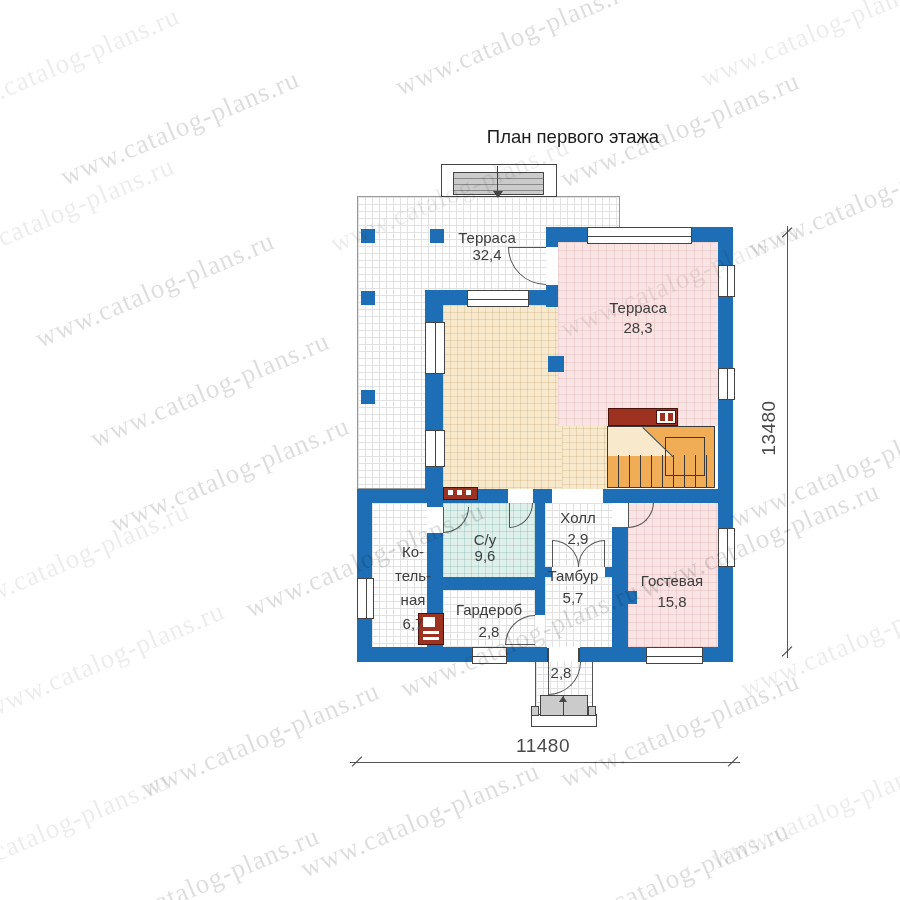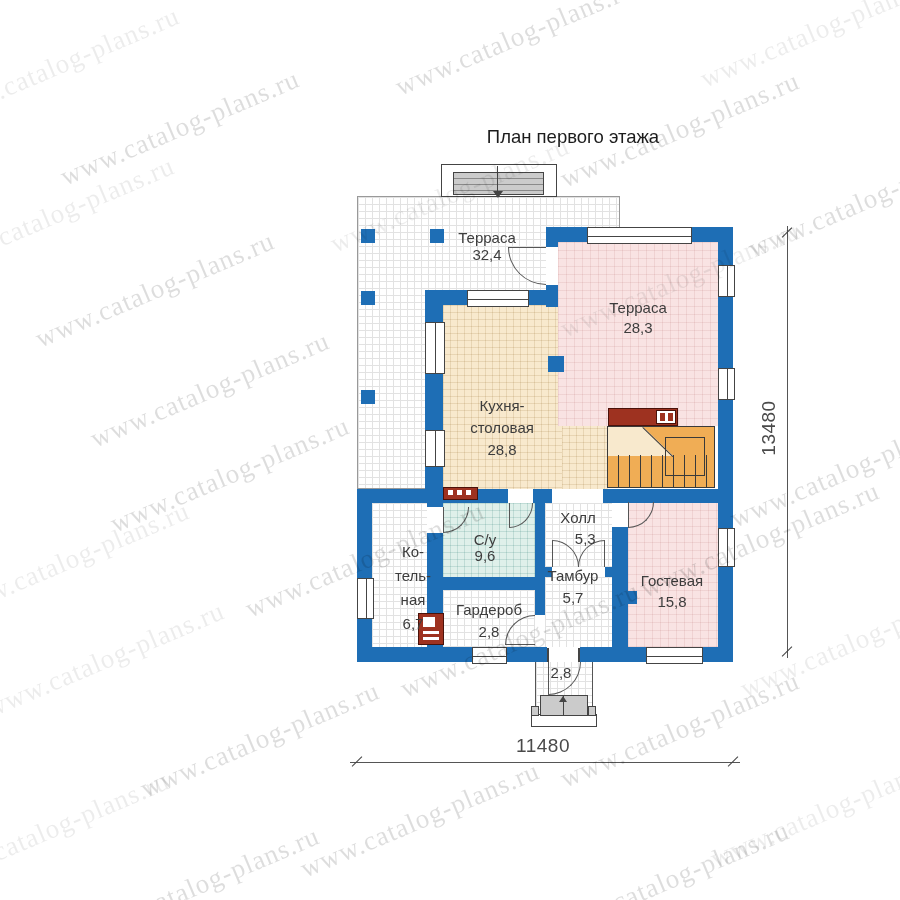--- a/index.html
+++ b/index.html
@@ -174,28 +174,23 @@
   <div class="abs" style="left:423px;top:637px;width:16px;height:3px;background:#fff;"></div>
 
   <div class="lbl" style="left:487px;top:229px;">
     <div>Терраса</div>
     <div>32,4</div>
   </div>
   <div class="lbl lh20" style="left:638px;top:298px;">
     <div>Терраса</div>
     <div>28,3</div>
   </div>
-  <div class="lbl lh22" style="left:502px;top:395px;">
-    <div>Кухня-</div>
-    <div>столовая</div>
-    <div>28,8</div>
-  </div>
-  <div class="lbl lh21" style="left:578px;top:507px;text-align:right;">
+  <div class="lbl lh21" style="left:578px;top:507px;">
     <div>Холл</div>
-    <div>5,3</div>
+    <div>2,9</div>
   </div>
   <div class="lbl lh16" style="left:485px;top:532px;">
     <div>С/у</div>
     <div>9,6</div>
   </div>
   <div class="lbl lh24" style="left:413px;top:540px;">
     <div>Ко-</div>
     <div>тель-</div>
     <div>ная</div>
     <div>6,7</div>

